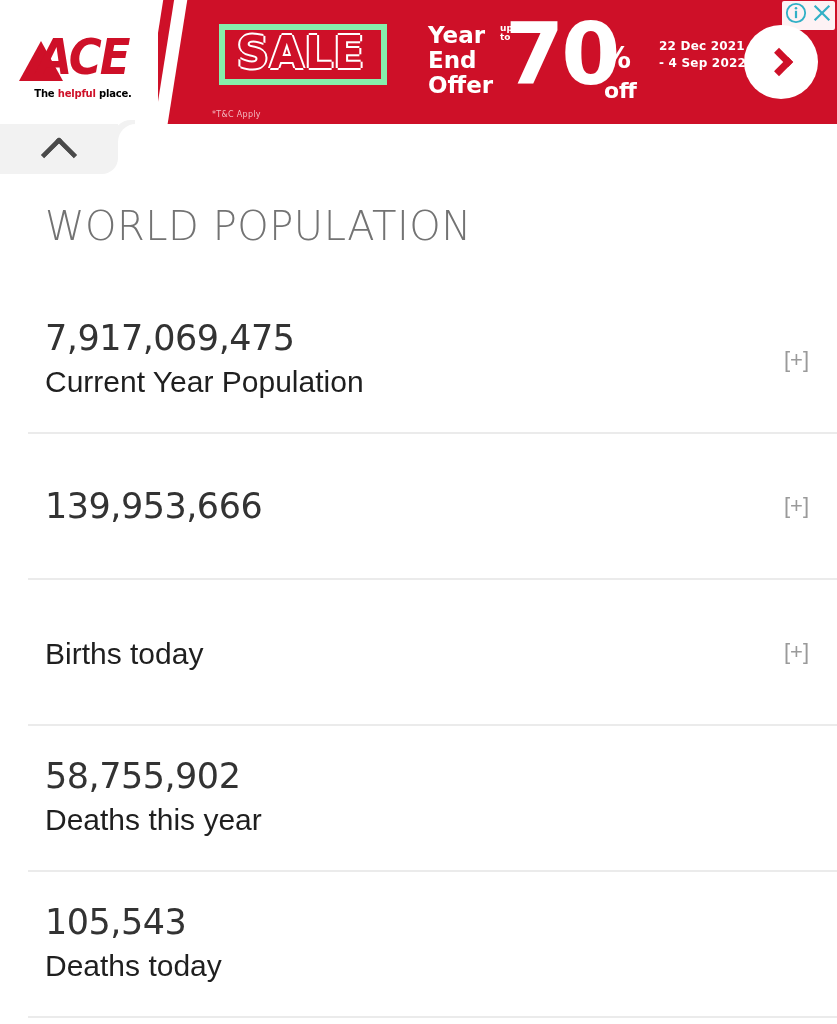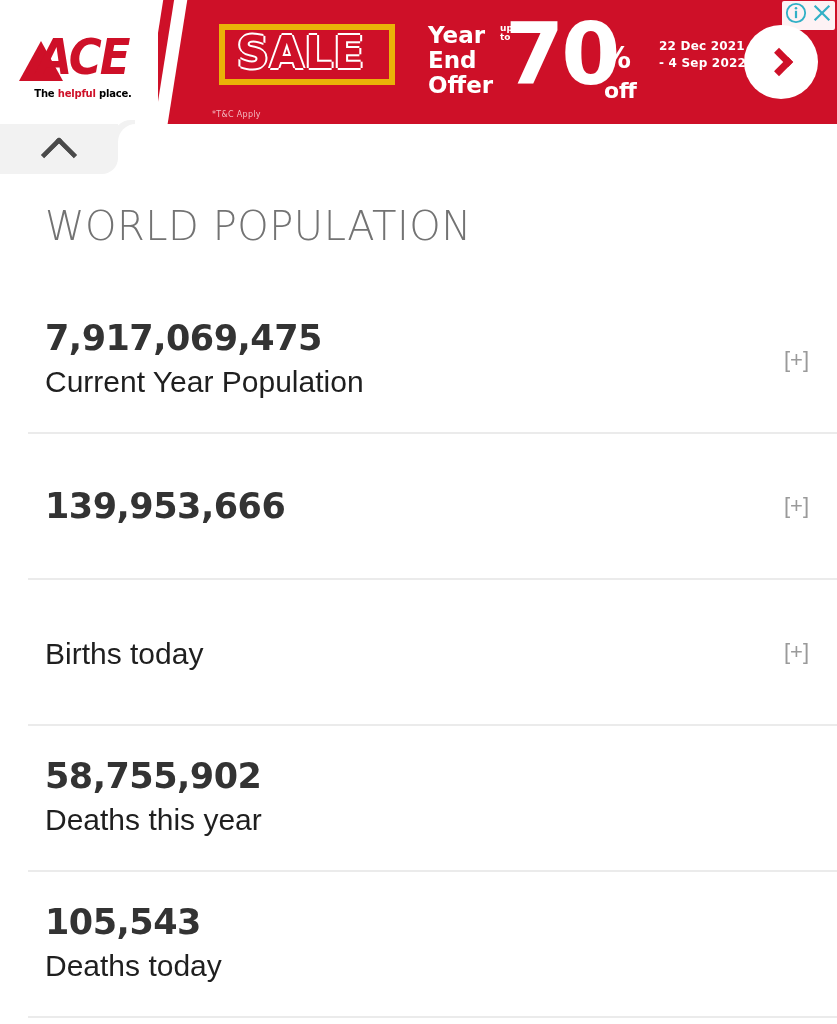--- a/index.html
+++ b/index.html
@@ -85,22 +85,22 @@
   }
   .ad-slash.two {
     left: 176px;
     width: 13px;
   }
 
   .sale-box {
     position: absolute;
     left: 219px;
     top: 24px;
-    border: 6px solid #eab308;
-    padding: 1px 24px 4px 12px;
+    border: 6px solid #86efac;
+    padding: 1px 16px 4px 12px;
   }
   .sale-text {
     font-family: "DejaVu Sans", sans-serif;
     font-weight: bold;
     font-size: 44px;
     color: #ffffff;
     letter-spacing: 1px;
     line-height: 1;
     -webkit-text-stroke: 0;
     text-shadow:
@@ -281,21 +281,21 @@
     align-items: center;
     justify-content: space-between;
     padding: 0 28px 0 45px;
     height: 144px;
   }
 
   .counter-texts { flex: 1 1 auto; }
 
   .counter-value {
     font-family: "DejaVu Sans", sans-serif;
-    font-weight: bold;
+    font-weight: normal;
     font-size: 35px;
     color: #333333;
     line-height: 1.15;
     letter-spacing: -0.5px;
   }
 
   .counter-label {
     font-family: "Liberation Sans", sans-serif;
     font-size: 30px;
     color: #1f1f1f;

